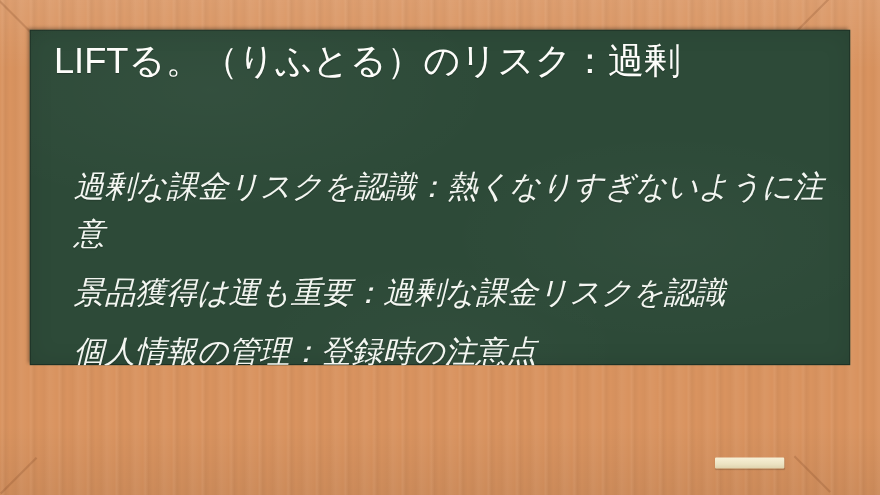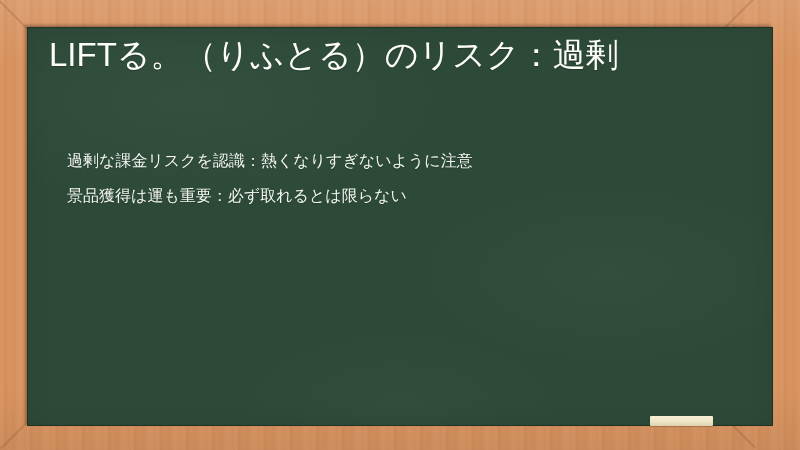--- a/index.html
+++ b/index.html
@@ -51,21 +51,21 @@
   }
   .miter.tl { left:0;     top:0;     transform:rotate(45deg); }
   .miter.tr { right:0;    top:0;     transform:rotate(135deg); transform-origin:100% 0; }
   .miter.bl { left:0;     bottom:0;  transform:rotate(-45deg); transform-origin:0 100%; }
   .miter.br { right:0;    bottom:0;  transform:rotate(-135deg); transform-origin:100% 100%; }
 
   
   #board {
     position:absolute;
     left:27px; top:27px;
-    width:746px; height:399px;
+    width:746px; height:305px;
     background:#2d4a38;
     box-shadow:
       inset 0 0 0 1px rgba(0,0,0,0.28),
       -2px -2px 3px rgba(0,0,0,0.30),
        0   0  22px rgba(0,0,0,0.10) inset;
     overflow:hidden;
   }
 
   
   #board-texture {
@@ -98,26 +98,27 @@
 
   #bullet-list {
     position:absolute;
     left:22px; top:122px;
     right:24px;
     list-style:none;
   }
 
   .bullet-item {
     color:#f3f6f1;
-    font-size:16px;
+    font-size:28px;
     line-height:1.52;
     font-weight:400;
     padding-left:18px;
     margin-bottom:11px;
     text-shadow:0 1px 1px rgba(0,0,0,0.22);
+    font-style:italic;
   }
 
   
   #chalk-piece {
     position:absolute;
     left:650px; top:416px;
     width:63px; height:10px;
     background:linear-gradient(180deg,#f7f0d6 0%,#ece3c2 60%,#ddd2ad 100%);
     border-radius:1px;
     box-shadow:0 1px 1px rgba(0,0,0,0.18);
@@ -141,21 +142,22 @@
     <div id="board-texture"></div>
 
     <div id="board-content">
 
       <h1 id="title">
         <span>LIFTる。（りふとる）のリスク：過剰</span><br>
       </h1>
 
       <ul id="bullet-list">
         <li class="bullet-item">過剰な課金リスクを認識：熱くなりすぎないように注意</li>
-        <li class="bullet-item">景品獲得は運も重要：必ず取れるとは限らない</li>
+        <li class="bullet-item">景品獲得は運も重要：過剰な課金リスクを認識</li>
+        <li class="bullet-item">個人情報の管理：登録時の注意点</li>
       </ul>
 
     </div>
   </div>
 
   <div id="chalk-piece"></div>
 
 </div>
 
 </body></html>

